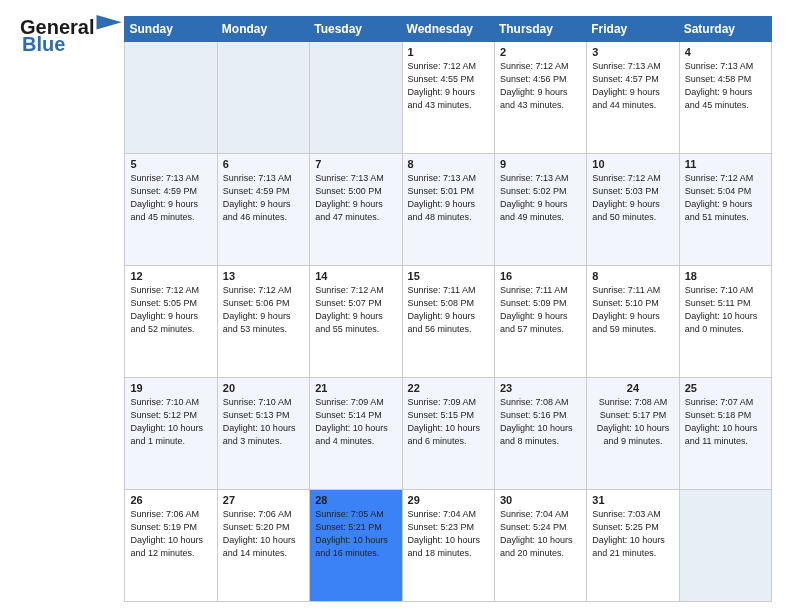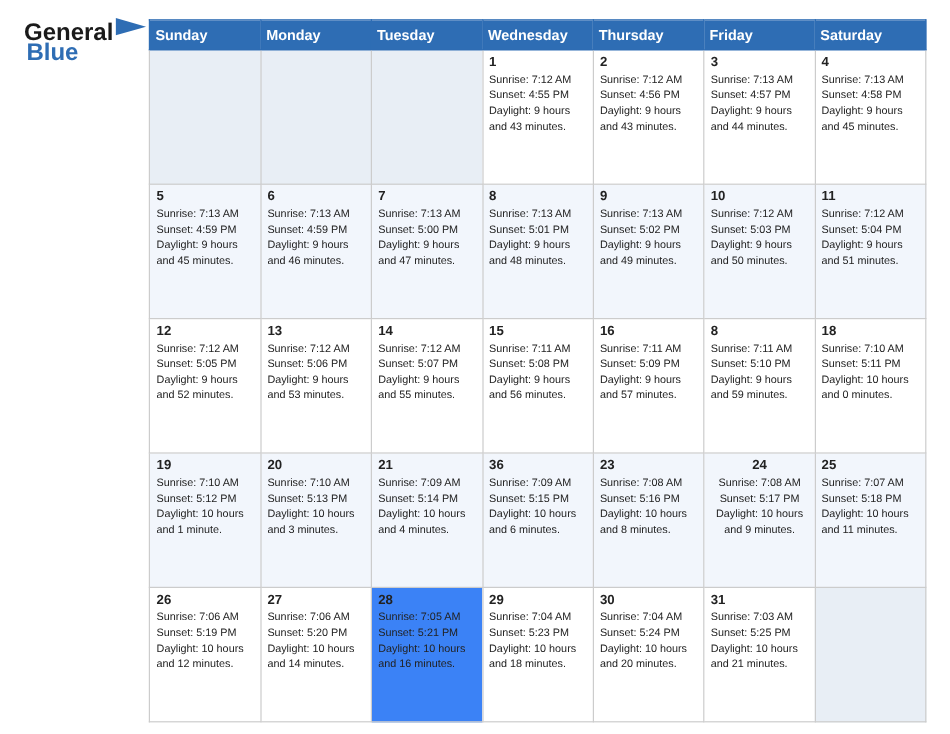--- a/index.html
+++ b/index.html
@@ -276,21 +276,21 @@
 and 3 minutes.</div>
           </td>
           <td style="background: rgb(242, 246, 252);">
             <span class="day-num">21</span>
             <div class="day-info" style="white-space: pre-line;">Sunrise: 7:09 AM
 Sunset: 5:14 PM
 Daylight: 10 hours
 and 4 minutes.</div>
           </td>
           <td style="background: rgb(242, 246, 252);">
-            <span class="day-num">36</span>
+            <span class="day-num">22</span>
             <div class="day-info" style="white-space: pre-line;">Sunrise: 7:09 AM
 Sunset: 5:15 PM
 Daylight: 10 hours
 and 6 minutes.</div>
           </td>
           <td style="background: rgb(242, 246, 252);">
             <span class="day-num">23</span>
             <div class="day-info" style="white-space: pre-line;">Sunrise: 7:08 AM
 Sunset: 5:16 PM
 Daylight: 10 hours

